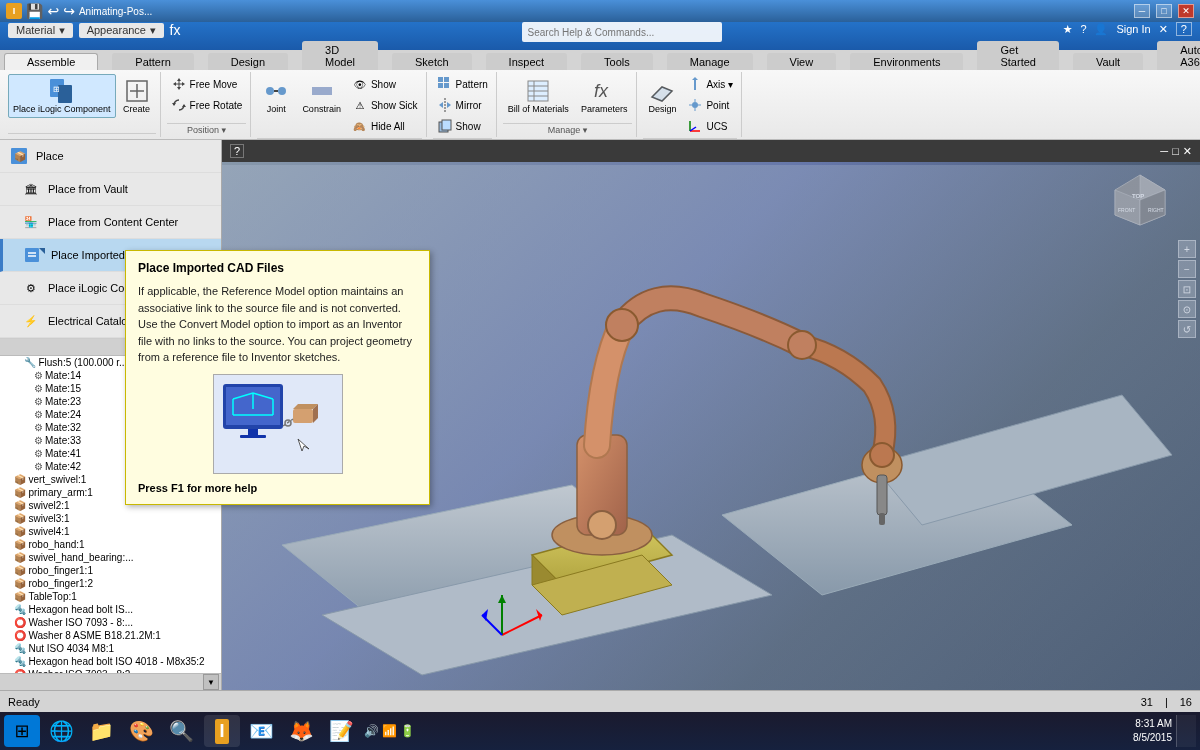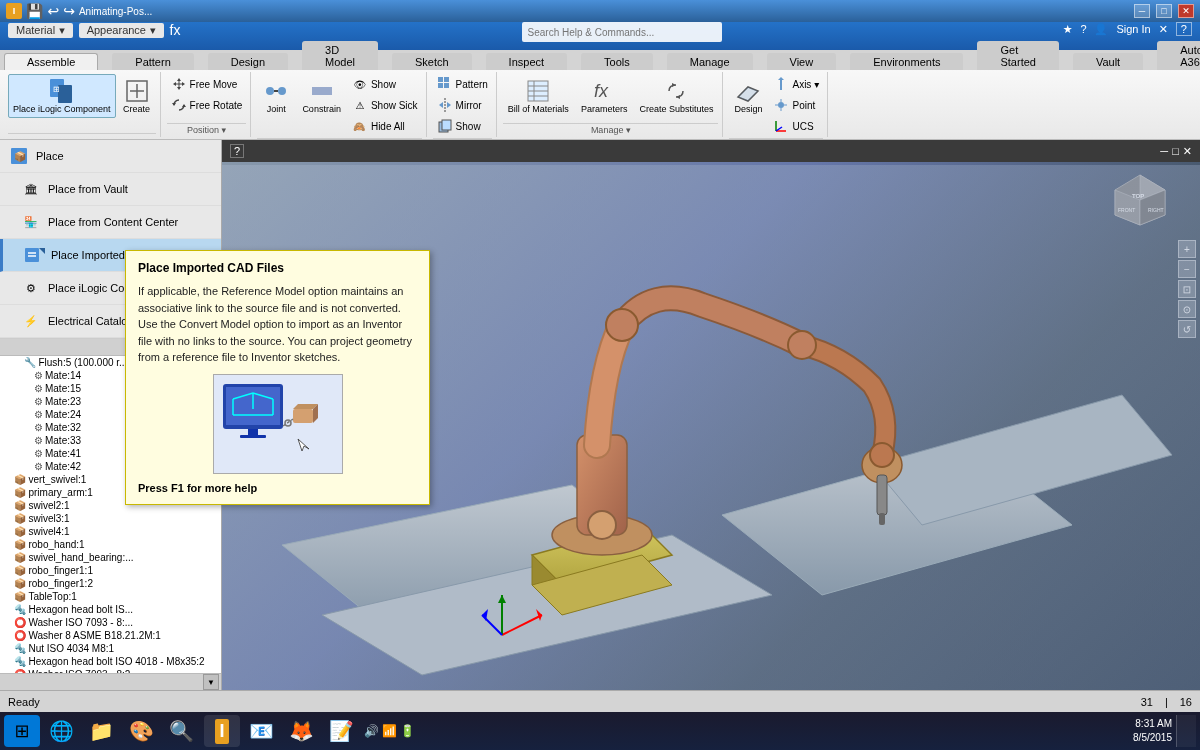--- a/index.html
+++ b/index.html
@@ -493,31 +493,20 @@
         </div>
         <div class="btn-label">Bill of Materials</div>
       </div>
       <div class="ribbon-btn">
         <div class="btn-icon">
           <svg width="28" height="28">
               <text x="4" y="20" font-size="18" fill="#555" font-style="italic">fx</text>
             </svg>
         </div>
         <div class="btn-label">Parameters</div>
-      </div>
-      <div class="ribbon-btn">
-        <div class="btn-icon">
-          <svg width="28" height="28">
-              <path d="M7 14 C7 10 10 8 14 8" stroke="#555" fill="none" stroke-width="1.5"></path>
-              <polygon points="10,6 14,8 10,10" fill="#555"></polygon>
-              <path d="M21 14 C21 18 18 20 14 20" stroke="#555" fill="none" stroke-width="1.5"></path>
-              <polygon points="18,22 14,20 18,18" fill="#555"></polygon>
-            </svg>
-        </div>
-        <div class="btn-label">Create Substitutes</div>
       </div>
     </div>
     <div class="ribbon-group-label">Manage ▾</div>
   </div>
 
   <div class="ribbon-group">
     <div class="ribbon-group-content">
       <div class="ribbon-btn">
         <div class="btn-icon">
           <svg width="28" height="28">

